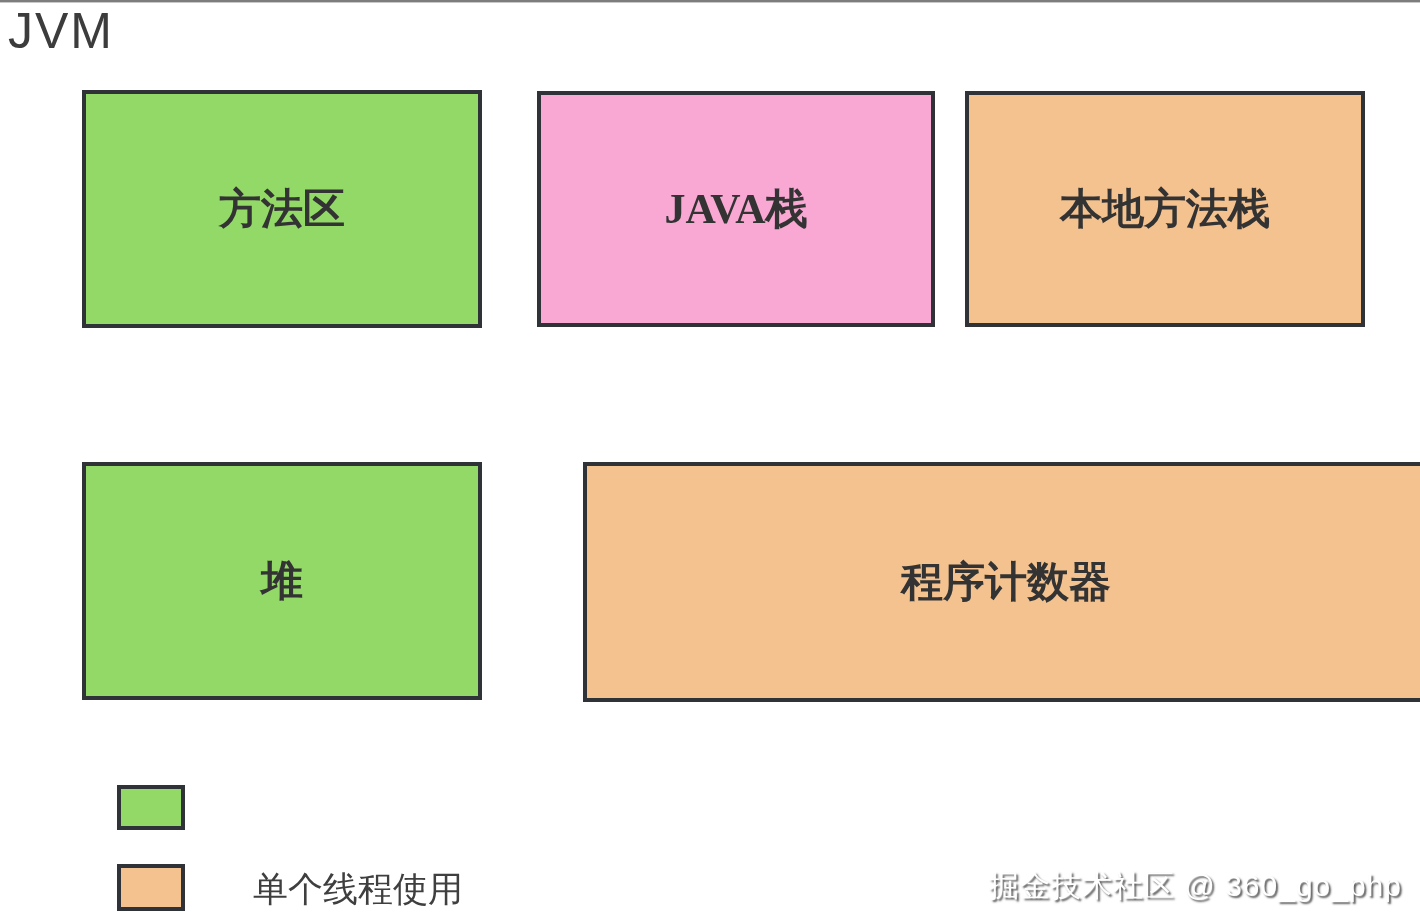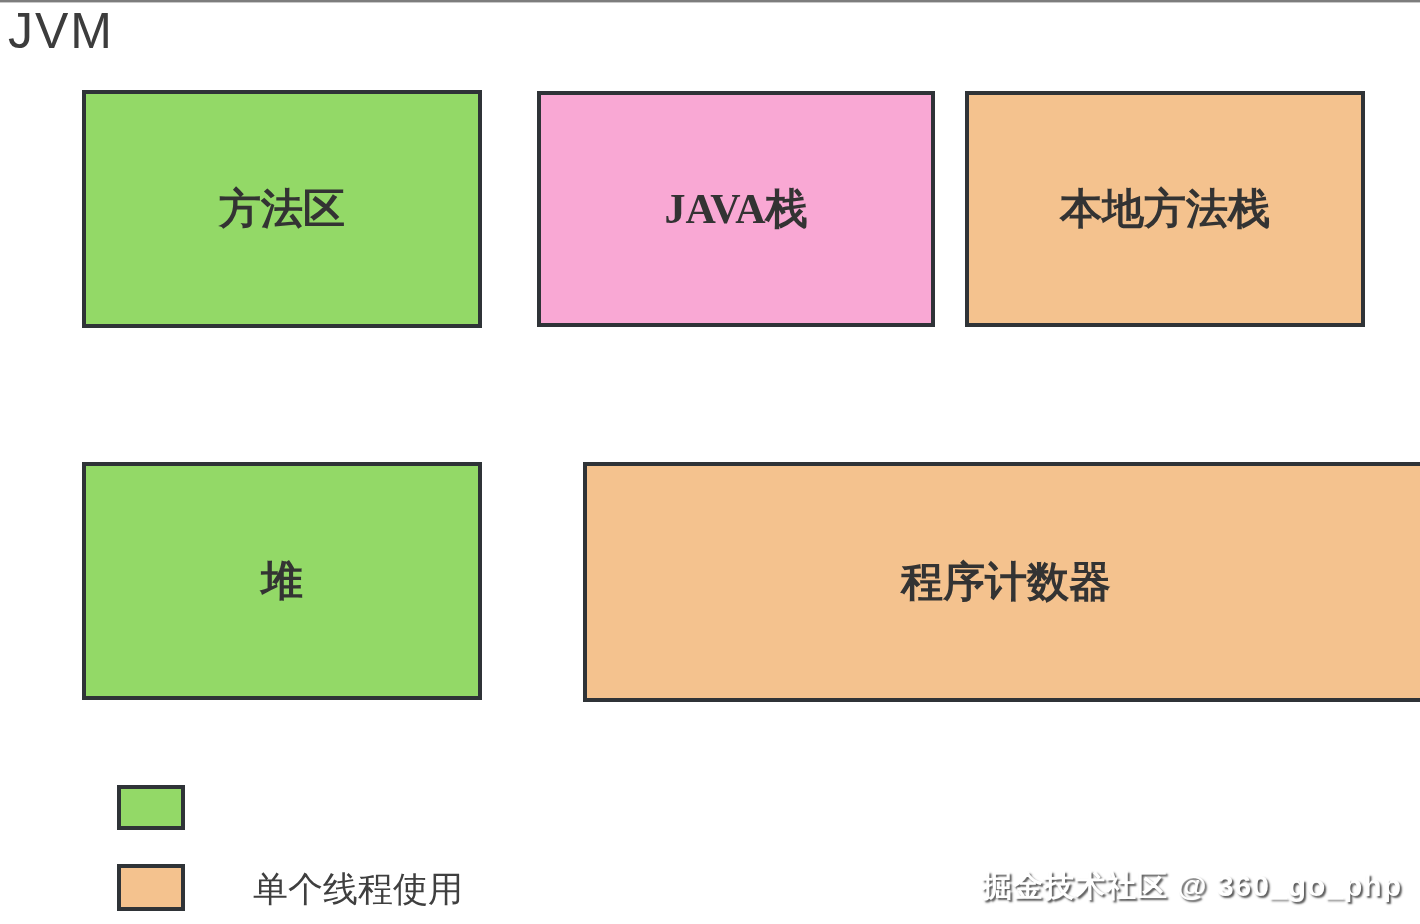--- a/index.html
+++ b/index.html
@@ -64,21 +64,21 @@
     font-weight: 400;
     color: #3f3f3f;
   }
   .legend-label-shared { top: 786px; }
   .legend-label-single { top: 866px; }
   .watermark {
     position: absolute;
     right: 18px;
     top: 866px;
     font-size: 30px;
-    font-weight: 700;
+    font-weight: 400;
     color: #ffffff;
     text-shadow: 2px 2px 2px rgba(60,60,60,0.85);
     letter-spacing: 1px;
   }
 </style>
 </head>
 <body>
 
 <div class="canvas">
 

